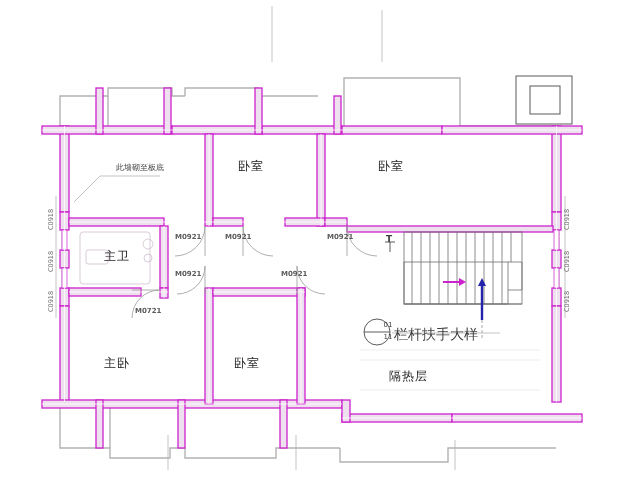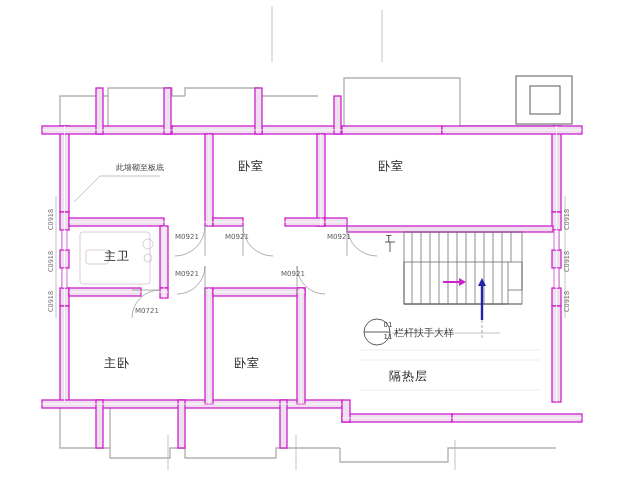--- a/index.html
+++ b/index.html
@@ -12,28 +12,29 @@
   }
   #plan-svg{position:absolute;left:0;top:0;width:621px;height:497px;}
   .label-layer{position:absolute;left:0;top:0;width:621px;height:497px;pointer-events:none;}
   .room-label{
     position:absolute;color:#1a1a1a;font-size:12px;letter-spacing:1px;
     font-family:"DejaVu Sans",sans-serif;white-space:nowrap;
   }
   .door-tag{
     position:absolute;color:#5a5a5a;font-size:7px;white-space:nowrap;
     font-family:"DejaVu Sans",sans-serif;
+    font-weight:bold;
   }
   .note-tag{
     position:absolute;color:#3d3d3d;font-size:8px;white-space:nowrap;
     font-family:"DejaVu Sans",sans-serif;
     padding-left:12px;
   }
   .detail-tag{
-    position:absolute;color:#3d3d3d;font-size:10px;white-space:nowrap;
+    position:absolute;color:#3d3d3d;font-size:14px;white-space:nowrap;
     font-family:"DejaVu Sans",sans-serif;
   }
   .dim-tag{
     position:absolute;color:#6b6b6b;font-size:6.5px;white-space:nowrap;
     font-family:"DejaVu Sans",sans-serif;
     transform-origin:left top;
   }
   .dim-left{transform:rotate(-90deg);}
   .dim-right{transform:rotate(-90deg);}
   .callout-num{

